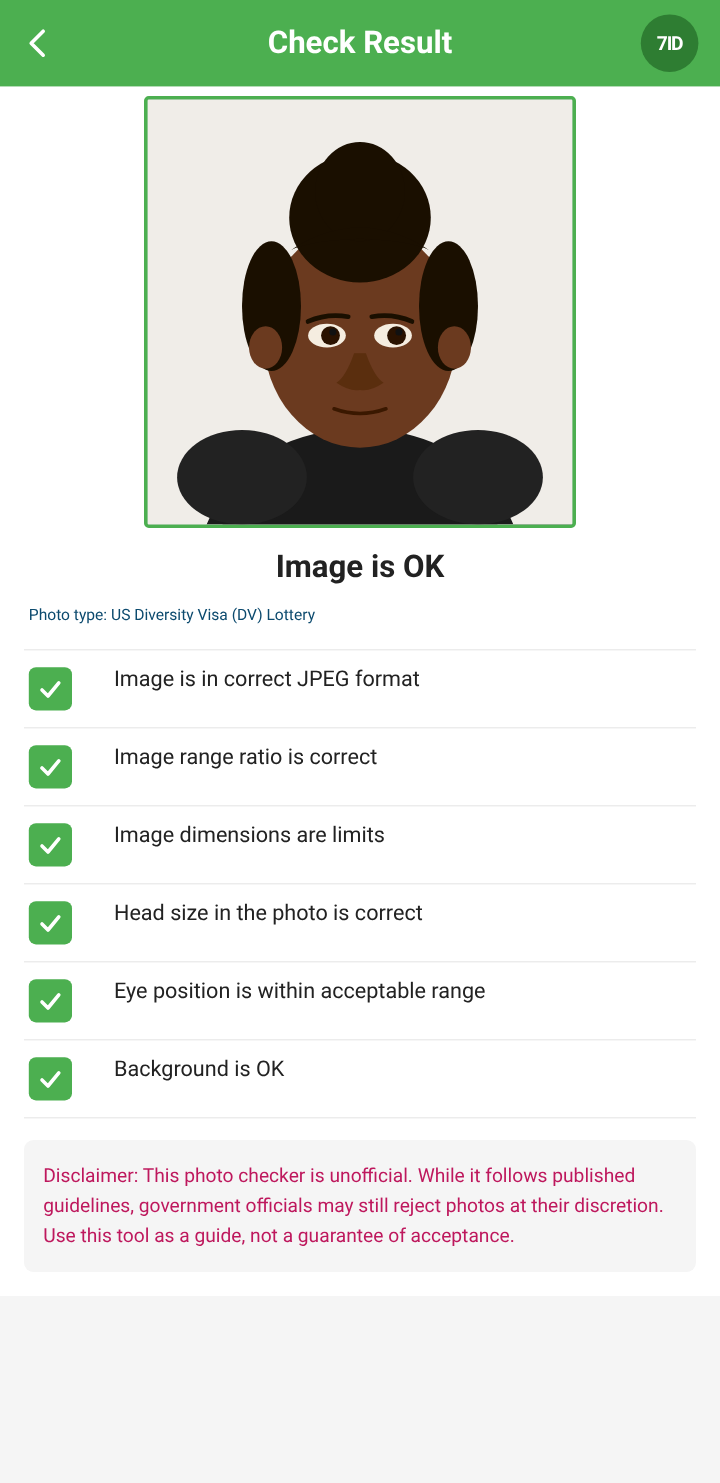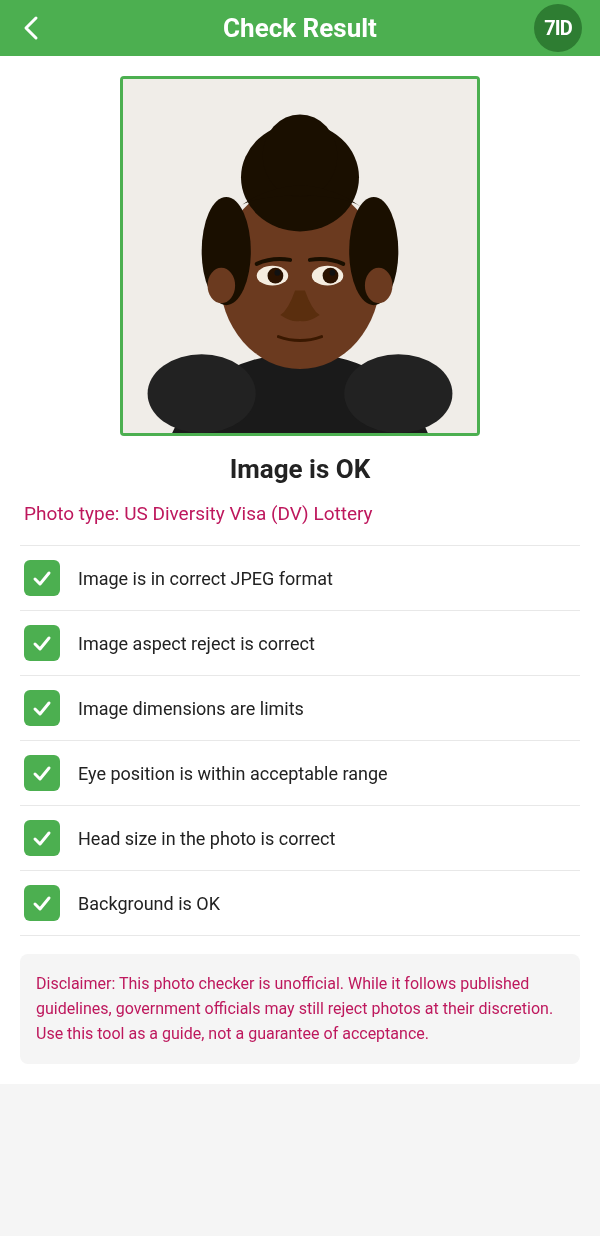--- a/index.html
+++ b/index.html
@@ -8,21 +8,21 @@
       width: 600px;
       min-height: 1236px;
       font-family: 'Roboto', Arial, sans-serif;
       background: #f5f5f5;
       color: #222;
     }
 
     
     .header {
       background: #4caf50;
-      height: 56px;
+      height: 72px;
       display: flex;
       align-items: center;
       justify-content: space-between;
       padding: 0 18px;
       position: relative;
     }
     .header-back {
       color: #fff;
       font-size: 26px;
       cursor: pointer;
@@ -39,29 +39,29 @@
     }
     .header-logo {
       width: 48px;
       height: 48px;
       background: #2e7d32;
       border-radius: 50%;
       display: flex;
       align-items: center;
       justify-content: center;
       color: #fff;
-      font-size: 20px;
+      font-size: 16px;
       font-weight: bold;
       letter-spacing: -1px;
     }
 
     
     .main {
       background: #fff;
-      padding: 20px 20px 0 20px;
+      padding: 8px 20px 0 20px;
     }
 
     
     .photo-container {
       display: flex;
       justify-content: center;
       margin-bottom: 18px;
     }
     .photo-frame {
       border: 3px solid #4caf50;
@@ -85,37 +85,38 @@
     .status-text {
       text-align: center;
       font-size: 26px;
       font-weight: bold;
       color: #222;
       margin-bottom: 18px;
     }
 
     
     .photo-type {
-      font-size: 19px;
-      color: #be185d;
+      font-size: 13px;
+      color: #0c4a6e;
       margin-bottom: 20px;
       padding: 0 4px;
     }
 
     
     .check-list {
       list-style: none;
       padding: 0;
       margin: 0;
     }
     .check-item {
       display: flex;
-      align-items: center;
+      align-items: flex-start;
       padding: 14px 4px;
       border-top: 1px solid #e8e8e8;
+      gap: 17px;
     }
     .check-item:last-child {
       border-bottom: 1px solid #e8e8e8;
     }
     .check-icon {
       width: 36px;
       height: 36px;
       min-width: 36px;
       background: #4caf50;
       border-radius: 6px;
@@ -223,45 +224,45 @@
         </svg>
       </div>
       <span class="check-label">Image is in correct JPEG format</span>
     </li>
       <li class="check-item">
       <div class="check-icon">
         <svg viewBox="0 0 22 22" fill="none" xmlns="http://www.w3.org/2000/svg">
           <polyline points="4,12 9,17 18,6" stroke="#fff" stroke-width="3" stroke-linecap="round" stroke-linejoin="round"></polyline>
         </svg>
       </div>
-      <span class="check-label">Image aspect reject is correct</span>
+      <span class="check-label">Image range ratio is correct</span>
     </li>
       <li class="check-item">
       <div class="check-icon">
         <svg viewBox="0 0 22 22" fill="none" xmlns="http://www.w3.org/2000/svg">
           <polyline points="4,12 9,17 18,6" stroke="#fff" stroke-width="3" stroke-linecap="round" stroke-linejoin="round"></polyline>
         </svg>
       </div>
       <span class="check-label">Image dimensions are limits</span>
     </li>
       <li class="check-item">
       <div class="check-icon">
         <svg viewBox="0 0 22 22" fill="none" xmlns="http://www.w3.org/2000/svg">
           <polyline points="4,12 9,17 18,6" stroke="#fff" stroke-width="3" stroke-linecap="round" stroke-linejoin="round"></polyline>
         </svg>
       </div>
+      <span class="check-label">Head size in the photo is correct</span>
+    </li>
+      <li class="check-item">
+      <div class="check-icon">
+        <svg viewBox="0 0 22 22" fill="none" xmlns="http://www.w3.org/2000/svg">
+          <polyline points="4,12 9,17 18,6" stroke="#fff" stroke-width="3" stroke-linecap="round" stroke-linejoin="round"></polyline>
+        </svg>
+      </div>
       <span class="check-label">Eye position is within acceptable range</span>
-    </li>
-      <li class="check-item">
-      <div class="check-icon">
-        <svg viewBox="0 0 22 22" fill="none" xmlns="http://www.w3.org/2000/svg">
-          <polyline points="4,12 9,17 18,6" stroke="#fff" stroke-width="3" stroke-linecap="round" stroke-linejoin="round"></polyline>
-        </svg>
-      </div>
-      <span class="check-label">Head size in the photo is correct</span>
     </li>
       <li class="check-item">
       <div class="check-icon">
         <svg viewBox="0 0 22 22" fill="none" xmlns="http://www.w3.org/2000/svg">
           <polyline points="4,12 9,17 18,6" stroke="#fff" stroke-width="3" stroke-linecap="round" stroke-linejoin="round"></polyline>
         </svg>
       </div>
       <span class="check-label">Background is OK</span>
     </li>
     </ul>

